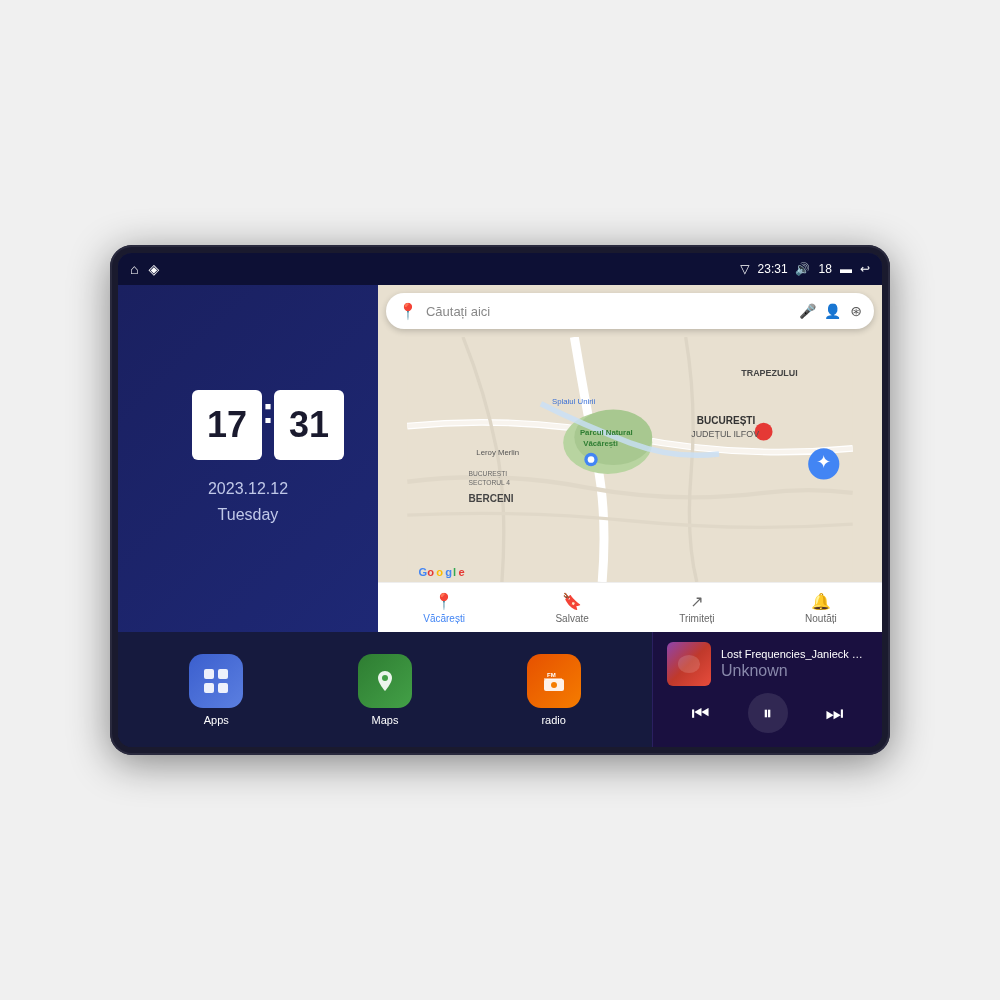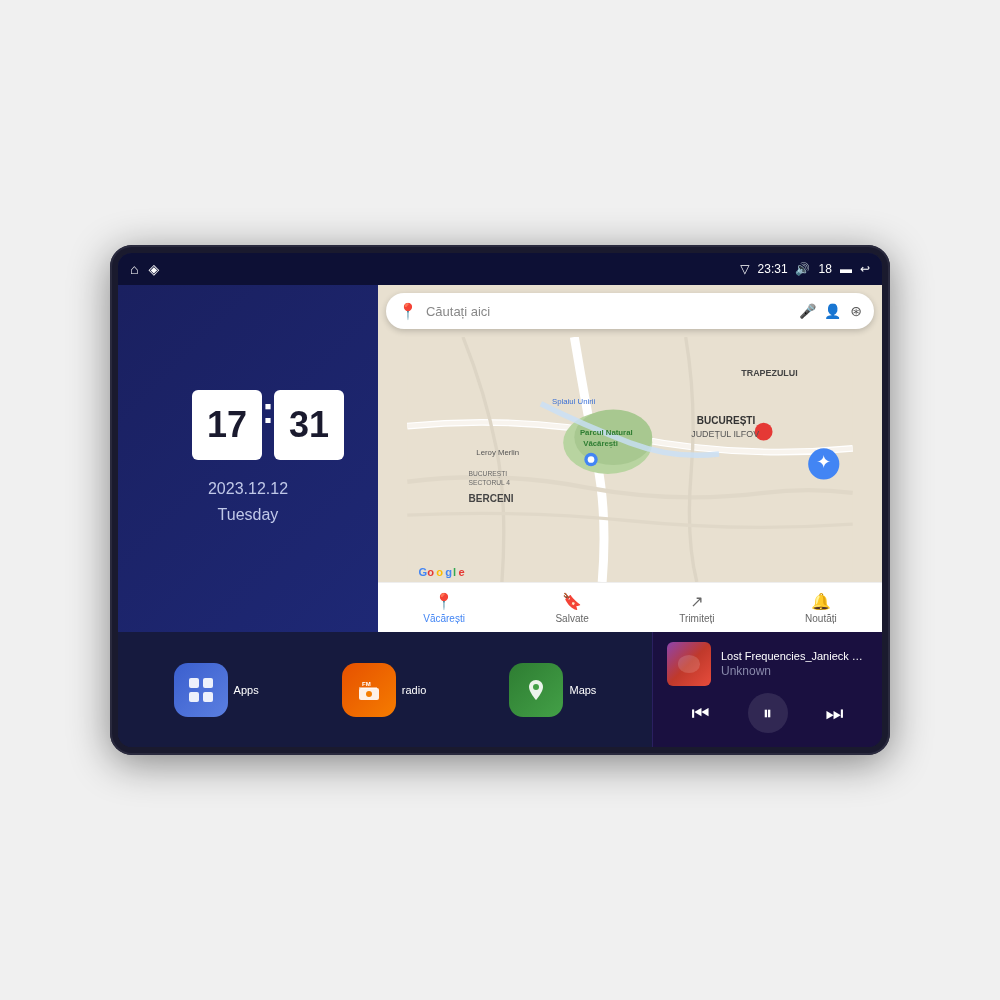--- a/index.html
+++ b/index.html
@@ -209,21 +209,21 @@
       display: flex;
       align-items: center;
       justify-content: space-around;
       padding: 10px 16px;
       flex: 1;
       gap: 4px;
     }
 
     .app-item {
       display: flex;
-      flex-direction: row;
+      flex-direction: column;
       align-items: center;
       gap: 6px;
       cursor: pointer;
       min-width: 70px;
     }
 
     .app-icon-bg {
       width: 54px;
       height: 54px;
       border-radius: 14px;
@@ -300,21 +300,21 @@
     .music-title {
       color: white;
       font-size: 11px;
       white-space: nowrap;
       overflow: hidden;
       text-overflow: ellipsis;
     }
 
     .music-artist {
       color: #8888aa;
-      font-size: 12px;
+      font-size: 16px;
       margin-top: 2px;
     }
 
     .music-controls {
       display: flex;
       align-items: center;
       justify-content: space-around;
       padding-bottom: 4px;
     }
 
@@ -468,41 +468,41 @@
                 <rect x="2" y="2" width="10" height="10" rx="2" fill="white" opacity="0.9"></rect>
                 <rect x="16" y="2" width="10" height="10" rx="2" fill="white" opacity="0.9"></rect>
                 <rect x="2" y="16" width="10" height="10" rx="2" fill="white" opacity="0.9"></rect>
                 <rect x="16" y="16" width="10" height="10" rx="2" fill="white" opacity="0.9"></rect>
               </svg>
             </div>
             <span class="app-label">Apps</span>
           </div>
 
           <div class="app-item">
+            <div class="app-icon-bg maps-bg">
+              <svg width="28" height="28" viewBox="0 0 28 28" fill="none">
+                <path d="M14 4C10 4 7 7 7 11C7 16 14 24 14 24C14 24 21 16 21 11C21 7 18 4 14 4Z" fill="white" opacity="0.9"></path>
+                <circle cx="14" cy="11" r="3" fill="#43a047"></circle>
+              </svg>
+            </div>
+            <span class="app-label">Maps</span>
+          </div>
+
+          <div class="app-item">
             <div class="app-icon-bg radio-bg">
               <svg width="28" height="28" viewBox="0 0 28 28" fill="none">
                 <rect x="4" y="12" width="20" height="12" rx="2" fill="white" opacity="0.9"></rect>
                 <circle cx="14" cy="18" r="3" fill="#f57c00"></circle>
                 <text x="7" y="10" font-size="6" fill="white" font-weight="bold">FM</text>
                 <line x1="4" y1="12" x2="22" y2="12" stroke="white" stroke-width="1"></line>
               </svg>
             </div>
             <span class="app-label">radio</span>
           </div>
 
-          <div class="app-item">
-            <div class="app-icon-bg maps-bg">
-              <svg width="28" height="28" viewBox="0 0 28 28" fill="none">
-                <path d="M14 4C10 4 7 7 7 11C7 16 14 24 14 24C14 24 21 16 21 11C21 7 18 4 14 4Z" fill="white" opacity="0.9"></path>
-                <circle cx="14" cy="11" r="3" fill="#43a047"></circle>
-              </svg>
-            </div>
-            <span class="app-label">Maps</span>
-          </div>
-
 
         </div>
 
         <div class="music-panel">
           <div class="music-top">
             <div class="music-thumb">
               <div class="music-thumb-inner"></div>
             </div>
             <div class="music-info">
               <div class="music-title">Lost Frequencies_Janieck Devy-...</div>

